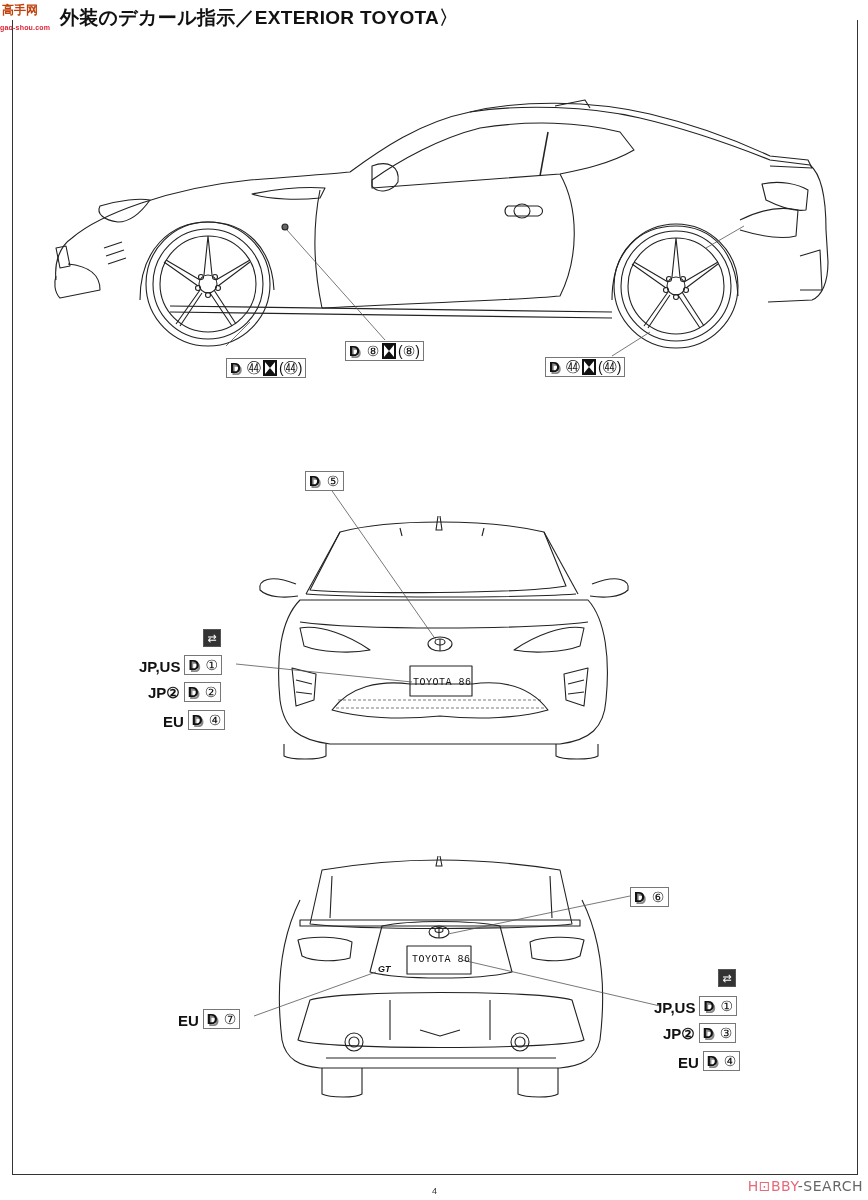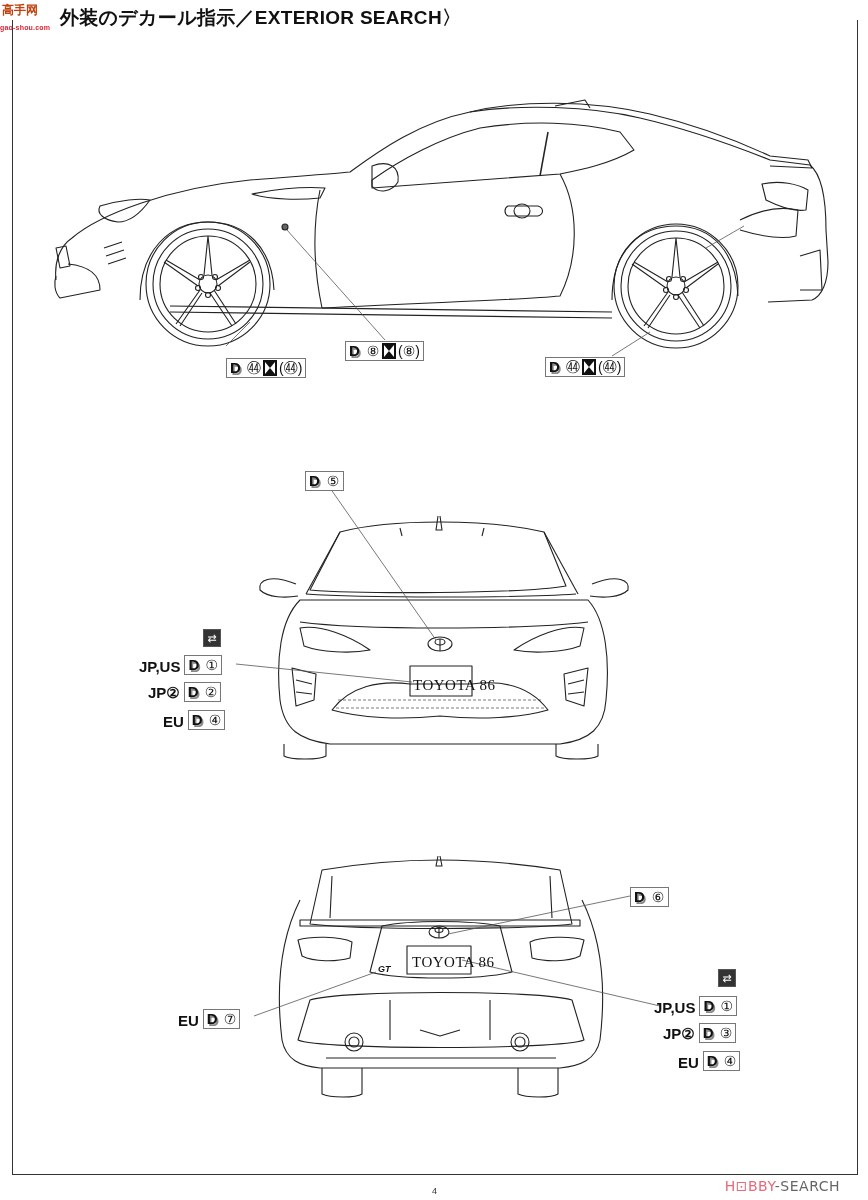--- a/index.html
+++ b/index.html
@@ -14,36 +14,36 @@
   .callout{position:absolute;display:flex;align-items:center;border:1px solid #777;background:#fff;height:18px;padding:0 3px;gap:2px;}
   .dmark{display:inline-block;width:15px;height:15px;position:relative;}
   .dmark span{position:absolute;left:0;top:-1px;font-weight:bold;font-size:15px;line-height:16px;color:#111;text-shadow:1.5px 1.5px 0 #888;font-family:"Liberation Sans",sans-serif;}
   .num{display:inline-flex;align-items:center;justify-content:center;width:14px;height:14px;border:1px solid #222;border-radius:50%;font-size:10px;line-height:10px;}
   .paren{font-size:14px;}
   .bowtie{display:inline-block;width:14px;height:16px;background:#111;position:relative;}
   .bowtie:before{content:"";position:absolute;left:2px;top:2px;width:0;height:0;border-top:6px solid transparent;border-bottom:6px solid transparent;border-left:5px solid #fff;}
   .bowtie:after{content:"";position:absolute;right:2px;top:2px;width:0;height:0;border-top:6px solid transparent;border-bottom:6px solid transparent;border-right:5px solid #fff;}
   .flip{position:absolute;width:16px;height:16px;border:1px solid #555;background:#333;display:flex;align-items:center;justify-content:center;color:#fff;font-size:11px;}
   .region-row{position:absolute;display:flex;align-items:flex-end;gap:4px;font-weight:bold;font-size:15px;}
-  .plate-text{font-family:Liberation Serif, serif;font-size:15px;letter-spacing:0.5px;}
-  .footer-brand{position:absolute;right:28px;top:1178px;font-size:14px;letter-spacing:0.5px;color:#666;font-family:"DejaVu Sans",sans-serif;}
+  .plate-text{font-family:Liberation Mono, monospace;font-size:10px;letter-spacing:0.5px;}
+  .footer-brand{position:absolute;right:5px;top:1178px;font-size:14px;letter-spacing:0.5px;color:#666;font-family:"DejaVu Sans",sans-serif;}
   .footer-brand .hb{color:#e56a7a;}
   .page-num{position:absolute;left:432px;top:1186px;font-size:9px;color:#333;}
 </style>
 </head>
 <body>
 
 <div class="frame"></div>
 
 <div class="watermark">
   <span class="wm-main">高手网</span>
   <span class="wm-sub">gao-shou.com</span>
 </div>
 <div class="header" style="left:60px;">
-  <span class="title">外装のデカール指示／EXTERIOR SEARCH〉</span>
+  <span class="title">外装のデカール指示／EXTERIOR TOYOTA〉</span>
 </div>
 
 <svg class="drawing" width="868" height="1200" viewBox="0 0 868 1200" fill="none" stroke="#222" stroke-width="1.1">
 
   <g stroke-linejoin="round">
 
     <path d="M56 280 C54 262 60 246 72 238 C100 214 170 188 250 180 C300 176 330 174 350 172 C380 150 420 122 470 112 C520 104 590 106 640 118 C700 132 745 150 770 160 L810 165 C822 175 826 200 826 230 L828 262 C828 282 822 296 812 300 L768 302"></path>
 
     <path d="M470 112 C520 100 590 100 650 114 C700 126 740 142 770 156 L808 160 L812 168 L770 166"></path>
     <path d="M555 106 L585 100 L590 108"></path>

